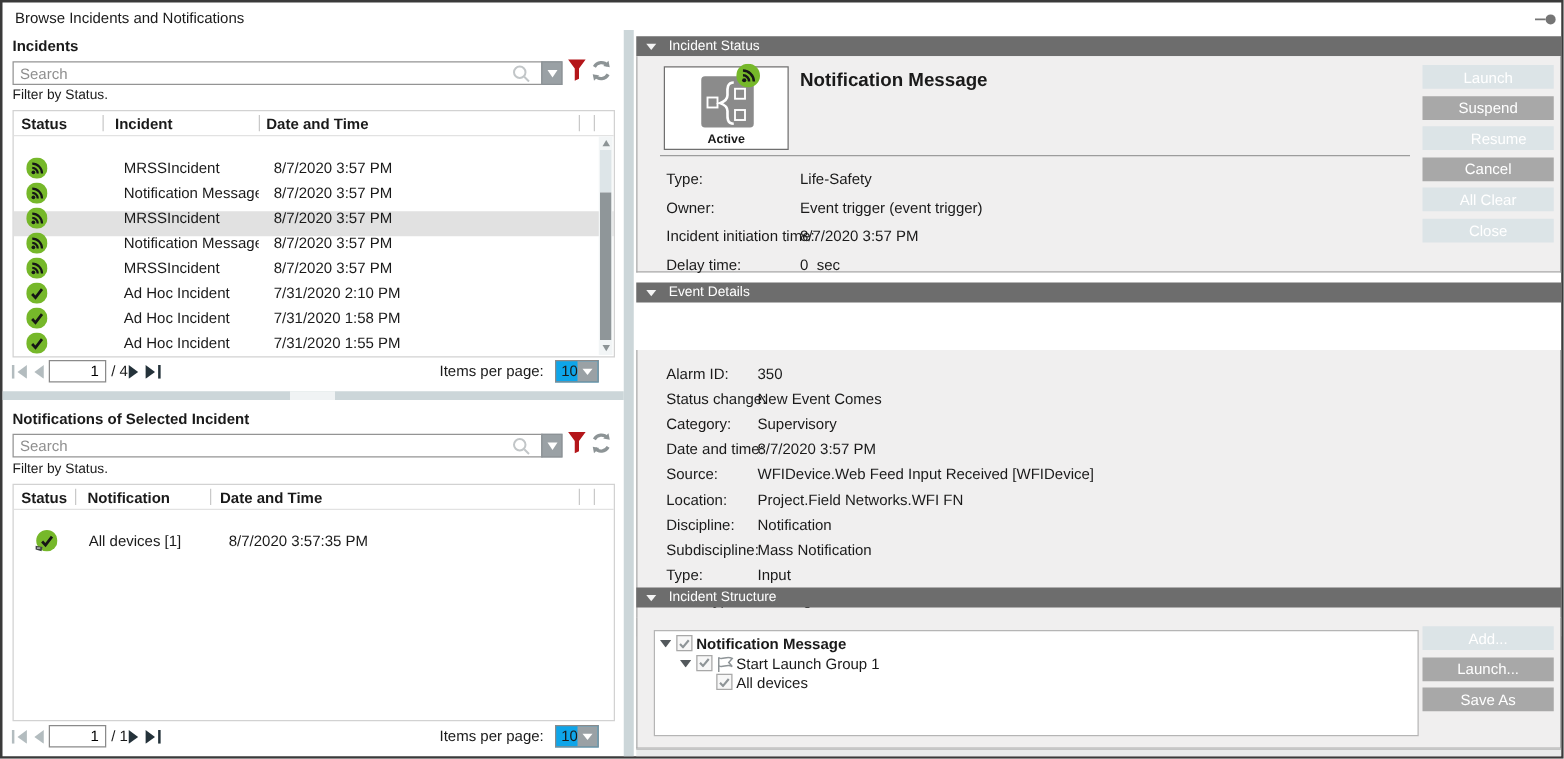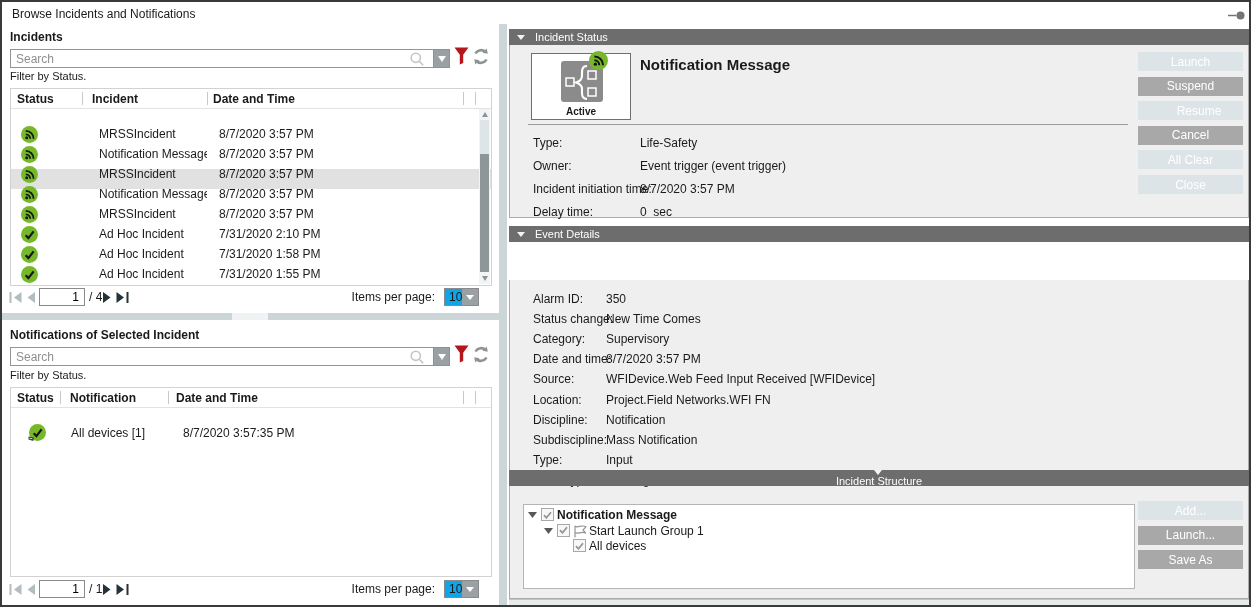--- a/index.html
+++ b/index.html
@@ -403,33 +403,33 @@
         <div class="field-row" style="top: 160px;"><span class="field-label">Delay time:</span><span class="field-value">0  sec</span></div>
       </div>
   </div>
 
   <div class="sect-head" style="top:224px;">
     <span class="sect-tri"></span>
     <span>Event Details</span>
   </div>
   <div class="sect-body fs-event" id="event-body" style="top:240px;height:229px;margin-top:38px;">
       <div class="field-row" style="top: 12px;"><span class="field-label">Alarm ID:</span><span class="field-value">350</span></div>
-      <div class="field-row" style="top: 32.1px;"><span class="field-label">Status change:</span><span class="field-value">New Time Comes</span></div>
+      <div class="field-row" style="top: 32.1px;"><span class="field-label">Status change:</span><span class="field-value">New Event Comes</span></div>
       <div class="field-row" style="top: 52.2px;"><span class="field-label">Category:</span><span class="field-value">Supervisory</span></div>
       <div class="field-row" style="top: 72.3px;"><span class="field-label">Date and time:</span><span class="field-value">8/7/2020 3:57 PM</span></div>
       <div class="field-row" style="top: 112.5px;"><span class="field-label">Location:</span><span class="field-value">Project.Field Networks.WFI FN</span></div>
       <div class="field-row" style="top: 92.4px;"><span class="field-label">Source:</span><span class="field-value">WFIDevice.Web Feed Input Received [WFIDevice]</span></div>
       <div class="field-row" style="top: 132.6px;"><span class="field-label">Discipline:</span><span class="field-value">Notification</span></div>
       <div class="field-row" style="top: 152.7px;"><span class="field-label">Subdiscipline:</span><span class="field-value">Mass Notification</span></div>
       <div class="field-row" style="top: 172.8px;"><span class="field-label">Type:</span><span class="field-value">Input</span></div>
       <div class="field-row" style="top: 192.9px; text-align: center;"><span class="field-label">Subtype:</span><span class="field-value">Unassigned</span></div>
       <div class="field-row" style="top: 213px;"><span class="field-label">Cause:</span><span class="field-value">(0)</span></div>
     </div>
 
-  <div class="sect-head" style="top:468px;flex-direction:column;">
+  <div class="sect-head" style="top:468px;">
     <span class="sect-tri"></span>
     <span>Incident Structure</span>
   </div>
   <div class="sect-body" id="structure-body" style="top:492px;height:105px;">
     <div class="tree-box" id="tree-box">
         <div class="tree-row" style="top: 3px;">
           <span class="tree-exp" style="left: 4px; top: 4px;">
             <svg width="9" height="6" viewBox="0 0 9 6" fill="#53595c">
               <path d="M0 0h9L4.5 6z"></path>
             </svg>

